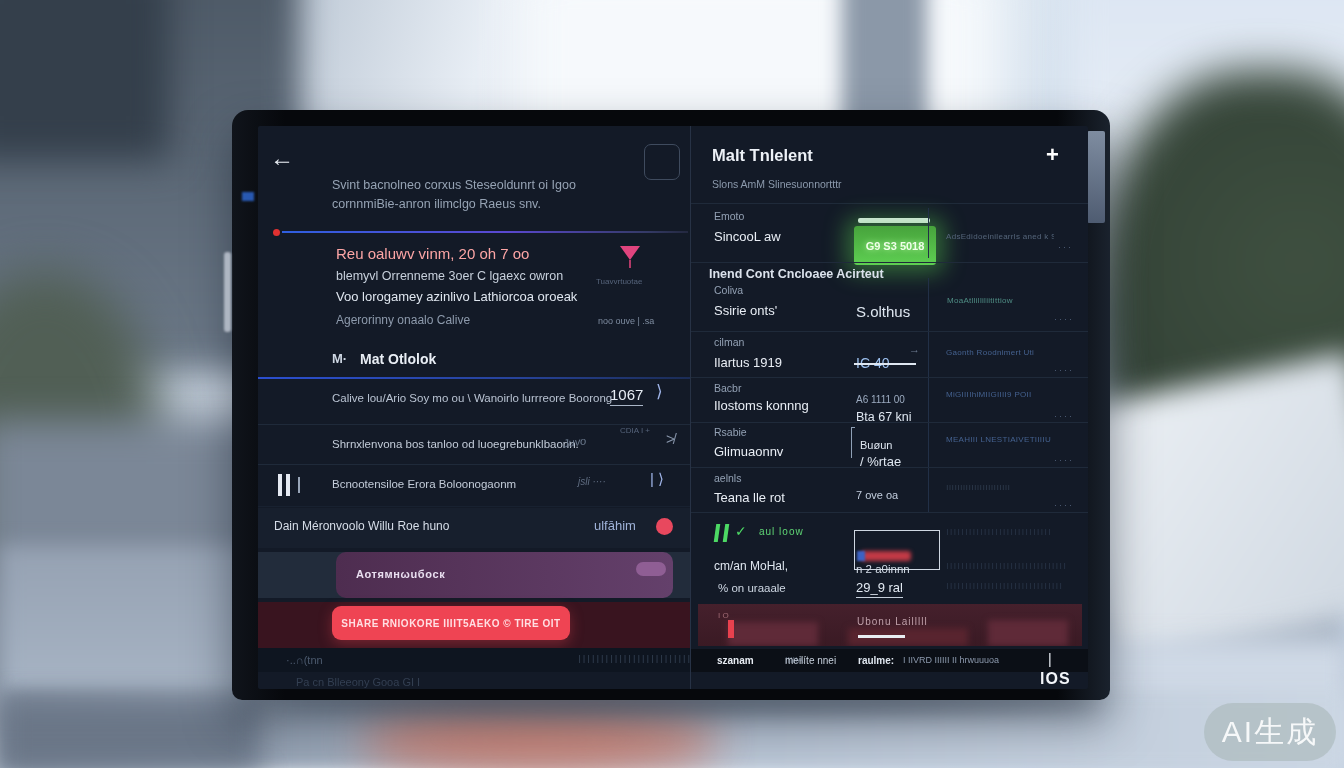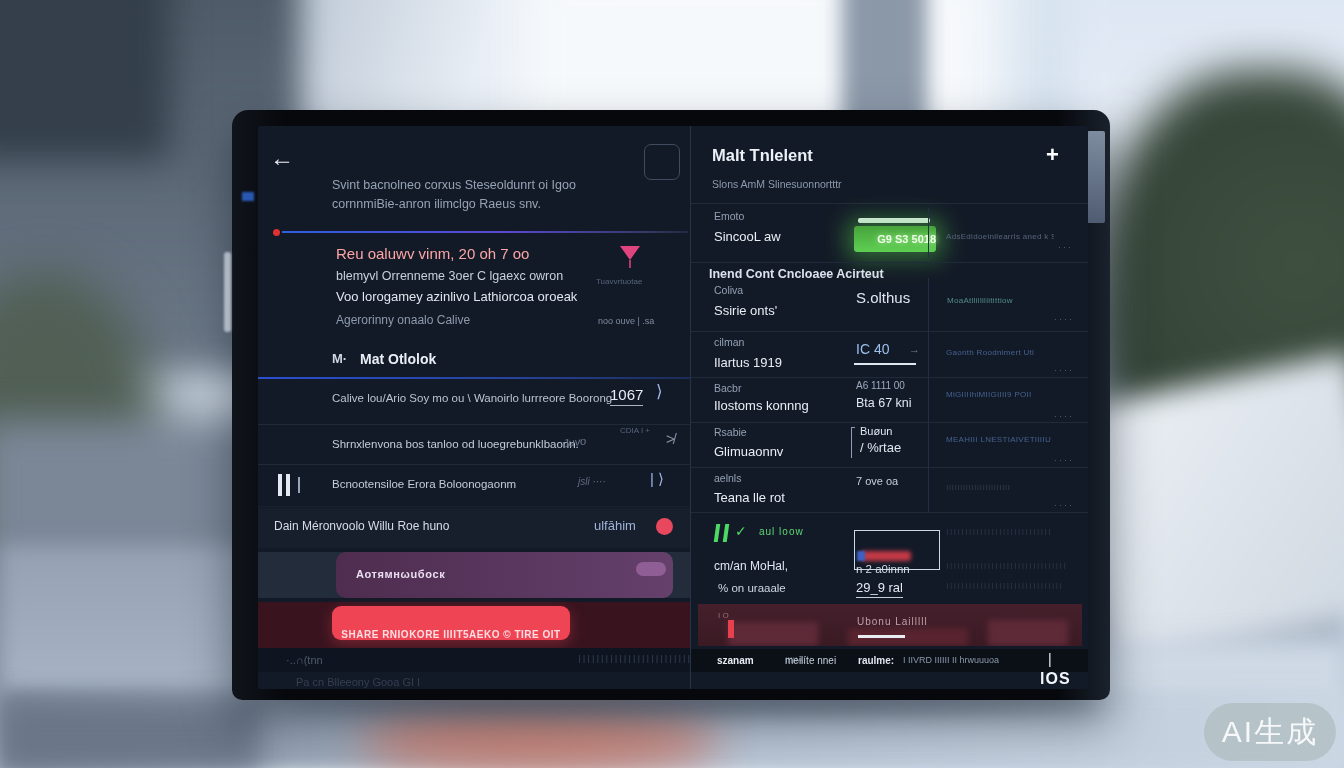--- a/index.html
+++ b/index.html
@@ -13,21 +13,21 @@
           border-radius:16px 16px 10px 10px;
           box-shadow:0 22px 45px rgba(25,35,50,.5);}
   .screen{position:absolute;left:26px;top:16px;width:830px;height:563px;
           background:#131a27;overflow:hidden;border-radius:2px;}
   .hline{position:absolute;height:1px;background:#1f2a3a;}
   .vline{position:absolute;width:1px;background:#223047;}
   .menu-dots{position:absolute;color:#51607a;font-size:9px;letter-spacing:2px;}
   .note{position:absolute;font-size:8px;letter-spacing:.3px;white-space:nowrap;overflow:hidden;}
   .lab-top{position:absolute;font-size:10.5px;color:#93a1b4;}
   .lab-bot{position:absolute;font-size:13px;color:#e9eef5;}
-  .val{position:absolute;color:#dfe7f1;}
+  .val{position:absolute;color:#dfe7f1;margin-top:14px;}
   .watermark{position:absolute;left:1204px;top:703px;width:132px;height:58px;
              background:rgba(165,180,180,.55);border-radius:30px;
              display:flex;align-items:center;justify-content:center;
              color:rgba(255,255,255,.88);font-size:30px;letter-spacing:2px;}
 </style>
 </head>
 <body>
 
 <div id="stage">
 
@@ -112,21 +112,21 @@
         </div>
 
         <div style="position:absolute;left:0;top:426px;width:433px;height:46px;background:#222c3b;">
           <div style="position:absolute;left:78px;top:0;width:337px;height:46px;border-radius:10px;background:linear-gradient(90deg,#4e2d50,#64406b);">
             <span class="t" style="left:20px;top:16px;font-size:11px;font-weight:bold;color:#e9dff0;letter-spacing:.6px;">Аотямнωuбоcк</span>
             <div style="position:absolute;left:300px;top:10px;width:30px;height:14px;border-radius:7px;background:#8f5e94;"></div>
           </div>
         </div>
 
         <div style="position:absolute;left:0;top:476px;width:433px;height:46px;background:#39141f;">
-          <div style="position:absolute;left:74px;top:4px;width:238px;height:34px;border-radius:9px;background:#ef4453;box-shadow:0 4px 14px rgba(239,68,83,.35);display:flex;align-items:flex-end;justify-content:center;">
+          <div style="position:absolute;left:74px;top:4px;width:238px;height:34px;border-radius:9px;background:#ef4453;box-shadow:0 4px 14px rgba(239,68,83,.35);display:flex;align-items:center;justify-content:center;">
             <span style="font-size:10px;font-weight:bold;color:#ffdfe3;letter-spacing:.5px;">SHARE RNIOKORE IIIIT5AEKO © TIRE OIT</span>
           </div>
         </div>
 
         <div style="position:absolute;left:0;top:522px;width:433px;height:24px;background:#0e1520;">
           <span class="t" style="left:28px;top:6px;font-size:11px;color:#4c5a6e;">·..∩(tnn</span>
           <span class="t" style="left:320px;top:5px;font-size:11px;letter-spacing:1.5px;color:#2c3849;">IIIIIIIIIIIIIIIIIIIIIIIIIIIIII</span>
         </div>
         <span class="t" style="left:38px;top:550px;font-size:11px;color:#333f52;">Pa  cn Blleeony Gooa    GI I</span>
       </div>
@@ -136,21 +136,21 @@
       <div style="position:absolute;left:433px;top:0;width:397px;height:563px;">
         <span class="t" style="left:21px;top:20px;font-size:16.5px;font-weight:bold;color:#edf1f7;">Malt Tnlelent</span>
         <span class="t" style="left:355px;top:16px;font-size:22px;font-weight:bold;color:#fff;">+</span>
         <span class="t" style="left:21px;top:52px;font-size:10.5px;color:#8b99ac;">Slons AmM Slinesuonnortttr</span>
         <div class="hline" style="left:0;top:77px;width:397px;"></div>
 
         <div style="position:absolute;left:0;top:78px;width:397px;height:57px;">
           <span class="lab-top" style="left:23px;top:6px;">Emoto</span>
           <span class="lab-bot" style="left:23px;top:25px;">SincooL aw</span>
           <div style="position:absolute;left:167px;top:14px;width:72px;height:5px;border-radius:2px;background:#e9eef4;"></div>
-          <div style="position:absolute;left:163px;top:22px;width:82px;height:26px;border-radius:3px;background:linear-gradient(180deg,#47a33c,#5ecf52);box-shadow:0 0 22px 8px rgba(87,200,77,.45);display:flex;align-items:center;justify-content:flex-end;">
+          <div style="position:absolute;left:163px;top:22px;width:82px;height:39px;border-radius:3px;background:linear-gradient(180deg,#47a33c,#5ecf52);box-shadow:0 0 22px 8px rgba(87,200,77,.45);display:flex;align-items:center;justify-content:center;">
             <span style="font-size:11px;font-weight:bold;color:#f0ffe9;text-shadow:0 0 6px #baffa8;">G9 S3 5018</span>
           </div>
           <span class="note" style="left:255px;top:28px;width:108px;color:#55657a;">AdsEdidoeinilearrls aned k Sanaollau .</span>
           <span class="menu-dots" style="left:367px;top:38px;">···</span>
           <div class="vline" style="left:237px;top:4px;height:50px;"></div>
         </div>
         <div class="hline" style="left:0;top:136px;width:397px;"></div>
 
         <span class="t" style="left:18px;top:141px;font-size:12.5px;font-weight:600;color:#dbe2ec;">Inend Cont Cncloaee Acirteut</span>
 

